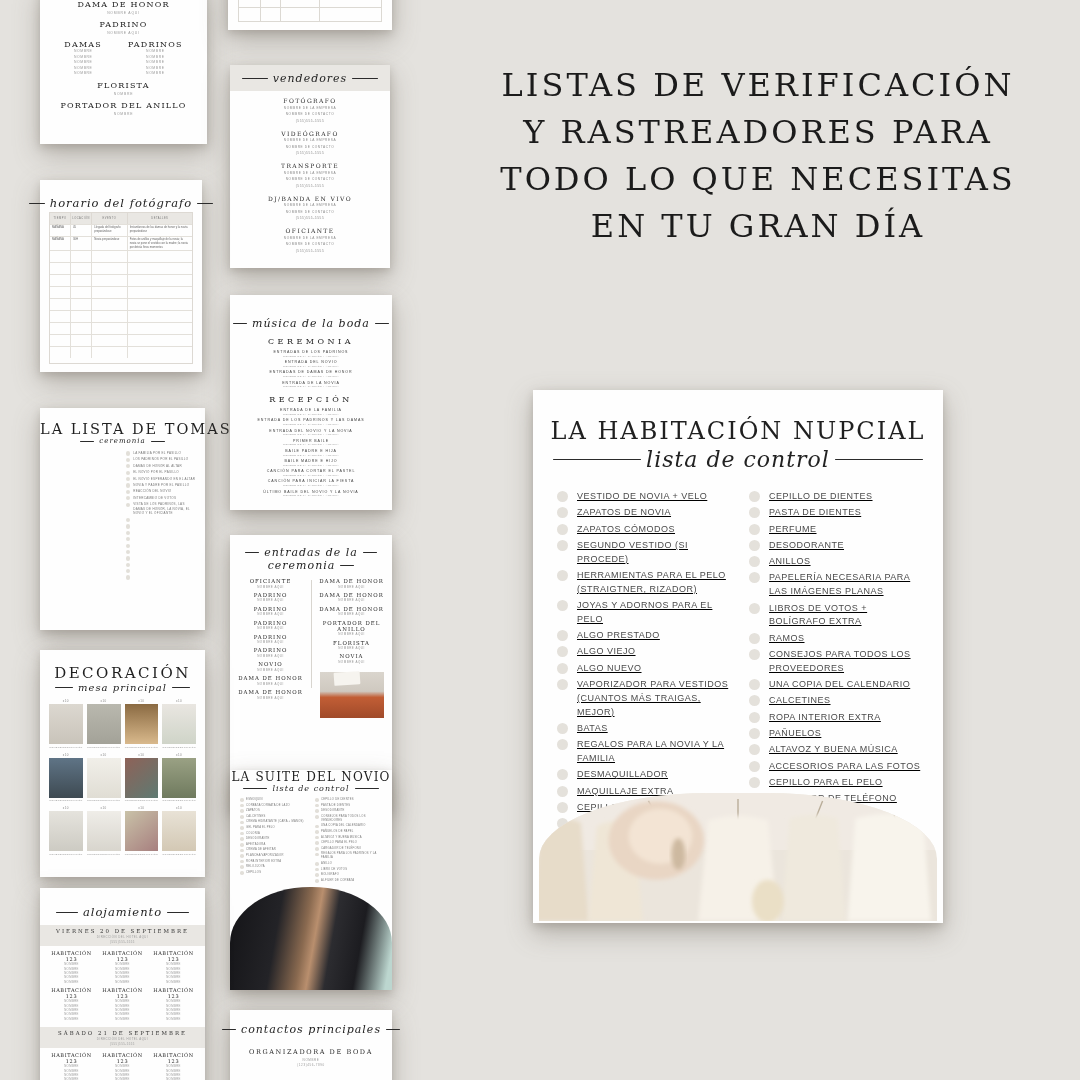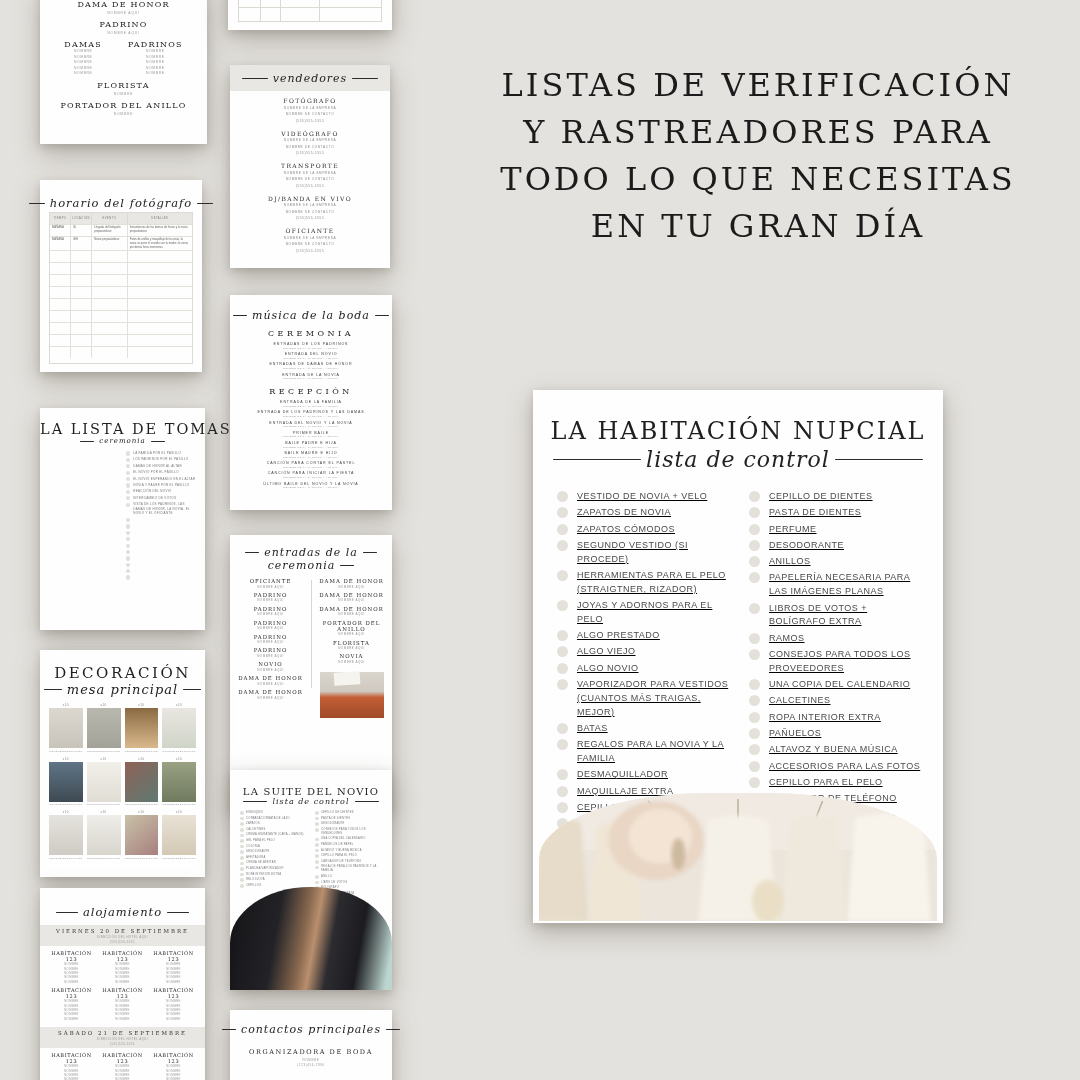--- a/index.html
+++ b/index.html
@@ -71,21 +71,21 @@
   #tomas-sub .script-t{font-size:7px;}
   #tomas-sub .fl{width:14px;}
   .tomas-body{display:flex;margin:6px 8px 0;gap:6px;}
   .tomas-ph{width:72px;flex:0 0 auto;display:flex;flex-direction:column;gap:4px;}
   .tomas-ph div{width:100%;}
   .tl{display:flex;margin-bottom:1.8px;}
   .tl .dot{width:4.2px;height:4.2px;border-radius:50%;background:#e2dfd9;margin:.4px 3px 0 0;flex:0 0 auto;}
   .tl .t{font-size:3px;line-height:4.6px;letter-spacing:.3px;color:#777;}
   
   #c-musica{left:230px;top:295px;width:162px;height:215px;}
-  #c-musica .script-row{margin-top:14px;}
+  #c-musica .script-row{margin-top:22px;}
   #c-musica .script-t{font-size:11px;}
   #c-musica .fl{width:14px;}
   .mu-h{font-family:"DejaVu Serif",serif;font-size:8px;letter-spacing:3.5px;color:#222;text-align:center;margin:7px 0 4px;}
   .mu{text-align:center;margin-bottom:2.6px;}
   .mu .t{font-size:3.6px;letter-spacing:.9px;color:#3e3e3e;}
   .mu .s{font-size:2.5px;letter-spacing:.4px;color:#9b9b9b;margin-top:.6px;}
   
   #c-entradas{left:230px;top:535px;width:162px;height:276px;}
   #ent-t1{margin-top:11px;}
   #ent-t1 .script-t,#ent-t2 .script-t{font-size:11px;}
@@ -94,29 +94,29 @@
   .ent-div{position:absolute;left:50%;top:2px;bottom:30px;width:.6px;background:#d8d5cf;}
   .ent-col{flex:1 1 0;text-align:center;}
   .en{margin-bottom:3.4px;}
   .en .t{font-family:"DejaVu Serif",serif;font-variant:small-caps;font-size:5.4px;letter-spacing:1px;color:#2a2a2a;}
   .en .s{font-size:3px;letter-spacing:.5px;color:#999;margin-top:.5px;}
   .ent-photo{width:64px;height:46px;margin:3px auto 0;background:linear-gradient(180deg,#dad5cd 0%,#cfc9c0 42%,#c25e35 55%,#a04a2a 100%);}
   .ent-photo .sign{width:26px;height:13px;background:#f6f4ef;transform:rotate(-4deg);margin:8px 0 0 14px;border-radius:1px;}
   
   #c-decor{left:40px;top:650px;width:165px;height:227px;}
   #decor-title{margin-top:14px;text-align:center;font-size:15px;letter-spacing:2.5px;}
-  #decor-sub .script-t{font-size:13px;}
+  #decor-sub .script-t{font-size:10px;}
   #decor-sub .fl{width:18px;}
   .dc-grid{display:grid;grid-template-columns:repeat(4,1fr);gap:4px 4px;margin:6px 9px 0;}
   .dc-q{font-size:3px;color:#888;text-align:center;letter-spacing:.4px;}
   .dc-ph{height:40px;margin-top:1px;}
   .dc-c{font-size:2.4px;color:#999;text-align:center;letter-spacing:.3px;margin-top:1.5px;}
   
   #c-suite{left:230px;top:770px;width:162px;height:220px;}
-  #suite-title{margin-top:16px;text-align:center;font-size:10px;letter-spacing:1.2px;}
+  #suite-title{margin-top:0;text-align:center;font-size:12px;letter-spacing:1.2px;}
   #suite-sub .script-t{font-size:8px;}
   #suite-sub .fl{width:24px;}
   .su-cols{display:flex;gap:8px;margin:5px 10px 0;}
   .su-col{flex:1 1 0;}
   .sl{display:flex;margin-bottom:1.6px;}
   .sl .dot{width:3.6px;height:3.6px;border-radius:50%;background:#e2dfd9;margin:.3px 2.5px 0 0;flex:0 0 auto;}
   .sl .t{font-size:2.7px;line-height:4px;letter-spacing:.25px;color:#777;}
   .su-photo{position:absolute;left:0;right:0;bottom:0;height:103px;border-radius:80px 80px 0 0/56px 56px 0 0;
             background:linear-gradient(100deg,#141417 0%,#232327 30%,#8a6a50 46%,#b98f6e 52%,#2c2c30 62%,#1c1c20 78%,#bcd6cf 96%);}
   
@@ -988,21 +988,21 @@
           <div class="ci">
           <span class="dot"></span>
           <span class="t">ALGO PRESTADO</span>
         </div>
           <div class="ci">
           <span class="dot"></span>
           <span class="t">ALGO VIEJO</span>
         </div>
           <div class="ci">
           <span class="dot"></span>
-          <span class="t">ALGO NOVIO</span>
+          <span class="t">ALGO NUEVO</span>
         </div>
           <div class="ci">
           <span class="dot"></span>
           <span class="t">VAPORIZADOR PARA VESTIDOS (CUANTOS MÁS TRAIGAS, MEJOR)</span>
         </div>
           <div class="ci">
           <span class="dot"></span>
           <span class="t">BATAS</span>
         </div>
           <div class="ci">

